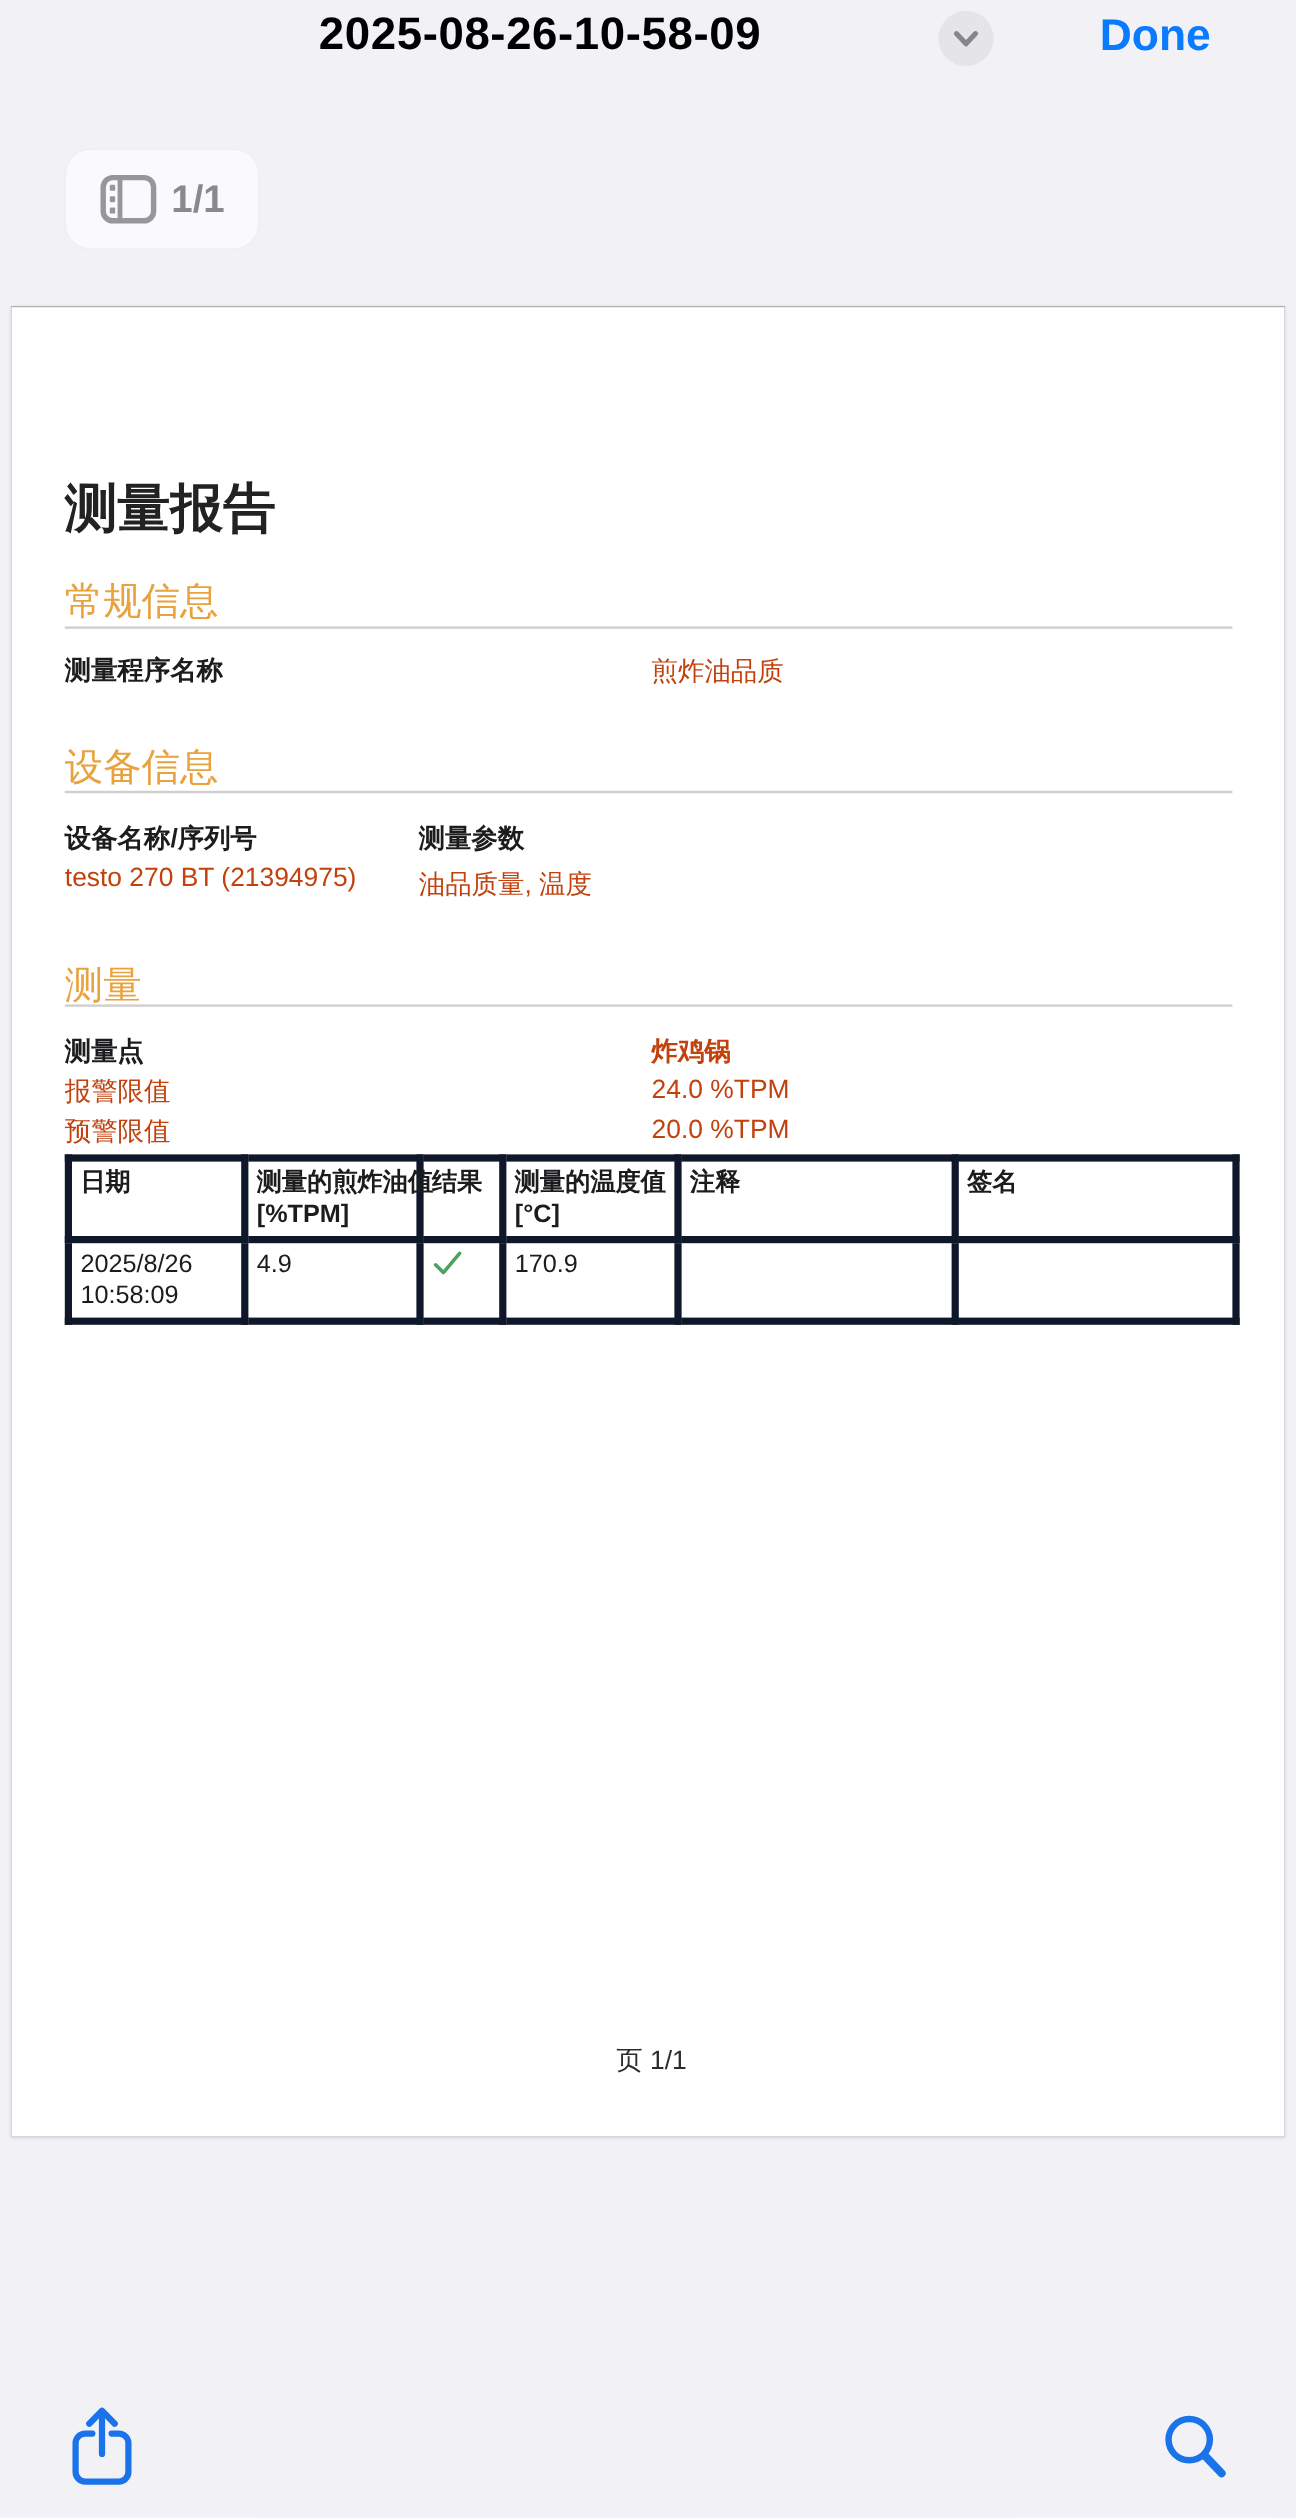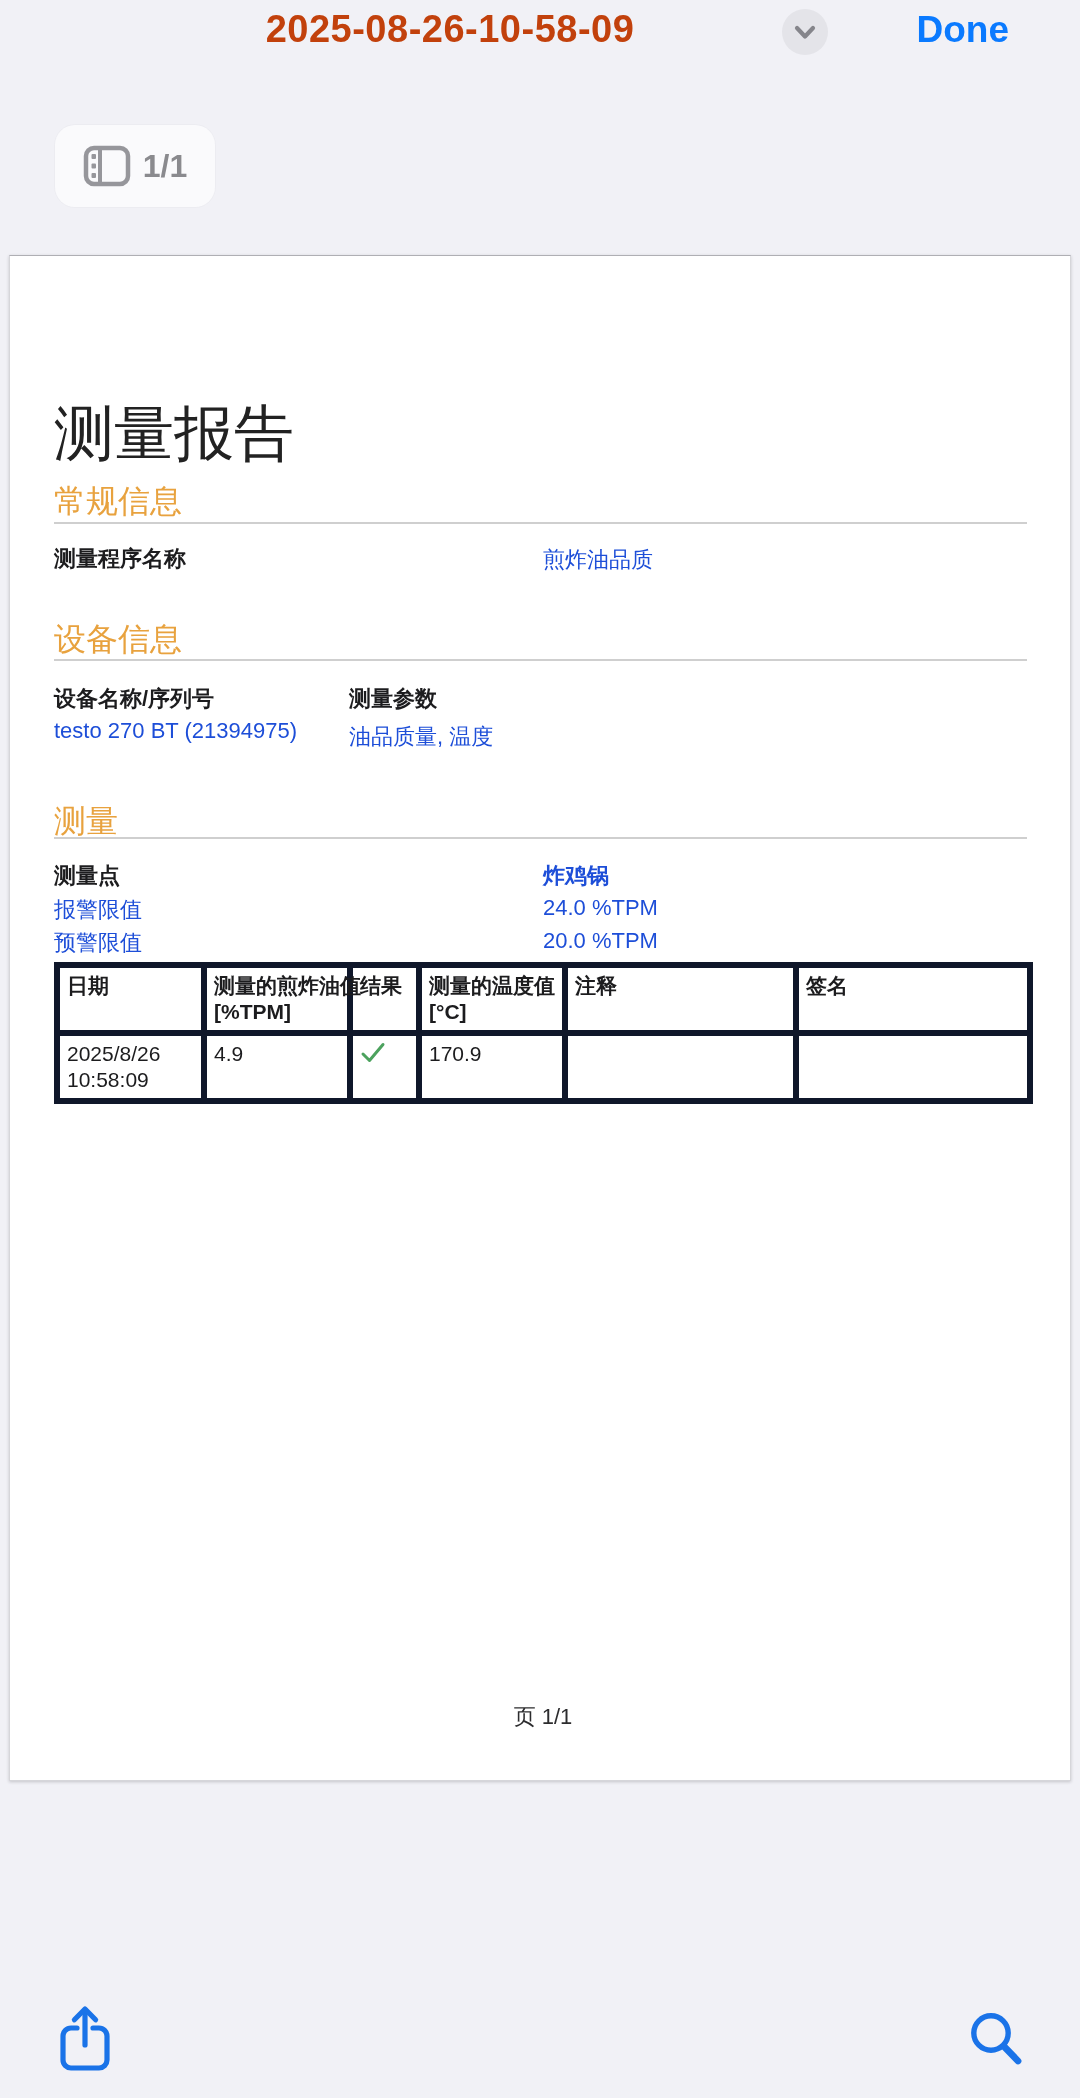--- a/index.html
+++ b/index.html
@@ -10,21 +10,21 @@
     position:relative;
     overflow:hidden;
     color:#1C1C1E;
   }
   .screen { position:absolute; inset:0; }
 
   
   .nav-title {
     position:absolute; top:8px; left:0; width:900px;
     text-align:center;
-    font-size:38px; font-weight:700; color:#c2410c;
+    font-size:38px; font-weight:700; color:#000000;
     letter-spacing:.5px;
   }
   .chevron-btn {
     position:absolute; left:782px; top:9px;
     width:46px; height:46px; border-radius:50%;
     background:#E4E4E9; border:none; cursor:pointer;
     display:flex; align-items:center; justify-content:center;
   }
   .done-btn {
     position:absolute; top:9px; right:71px;
@@ -47,32 +47,32 @@
   .page {
     position:absolute; left:9px; top:255px;
     width:1062px; height:1526px;
     background:#FFFFFF;
     border:1px solid #D6D6DA; border-top-color:#AFAFB4;
     box-shadow:0 1px 3px rgba(40,40,50,0.22);
   }
   .page .abs { position:absolute; }
   .report-title {
     left:44px; top:138px;
-    font-size:60px; font-weight:400; color:#222;
+    font-size:44px; font-weight:700; color:#222;
   }
   .sec-heading {
     left:44px;
     font-size:32px; font-weight:400; color:#E8A23E;
   }
   .rule {
     left:44px; width:973px; height:0;
     border-top:2px solid #CFCFCF;
   }
   .lbl { font-size:22px; font-weight:700; color:#1C1C1E; }
-  .txt { font-size:22px; font-weight:400; color:#1d4ed8; }
+  .txt { font-size:22px; font-weight:400; color:#c2410c; }
   .col-label { left:44px; }
   .col-mid   { left:339px; }
   .col-value { left:533px; }
 
   
   .report-table {
     position:absolute; left:44px; top:706px;
     border-collapse:collapse; table-layout:fixed;
     width:973px;
   }

